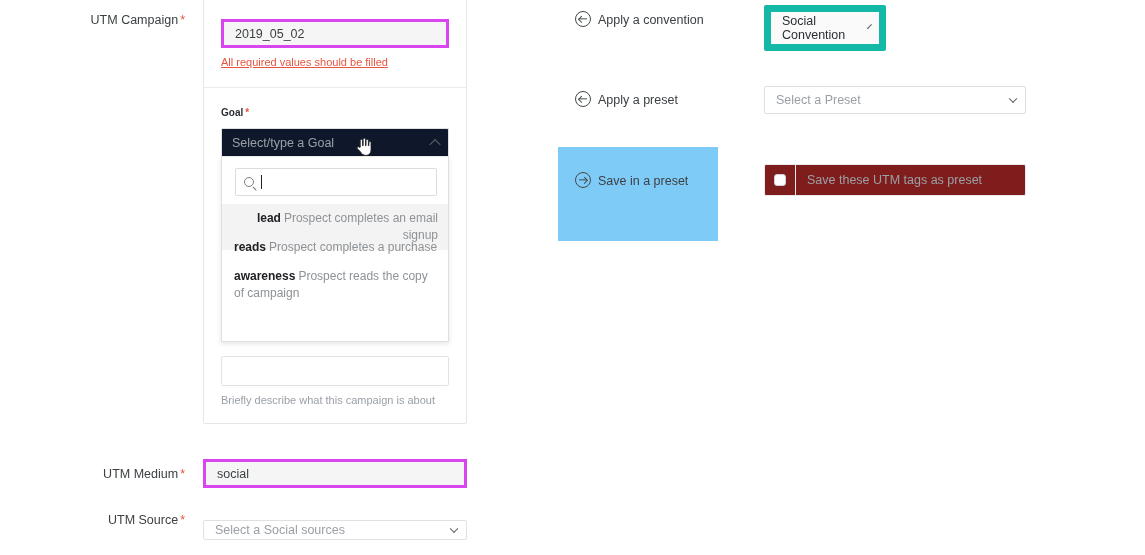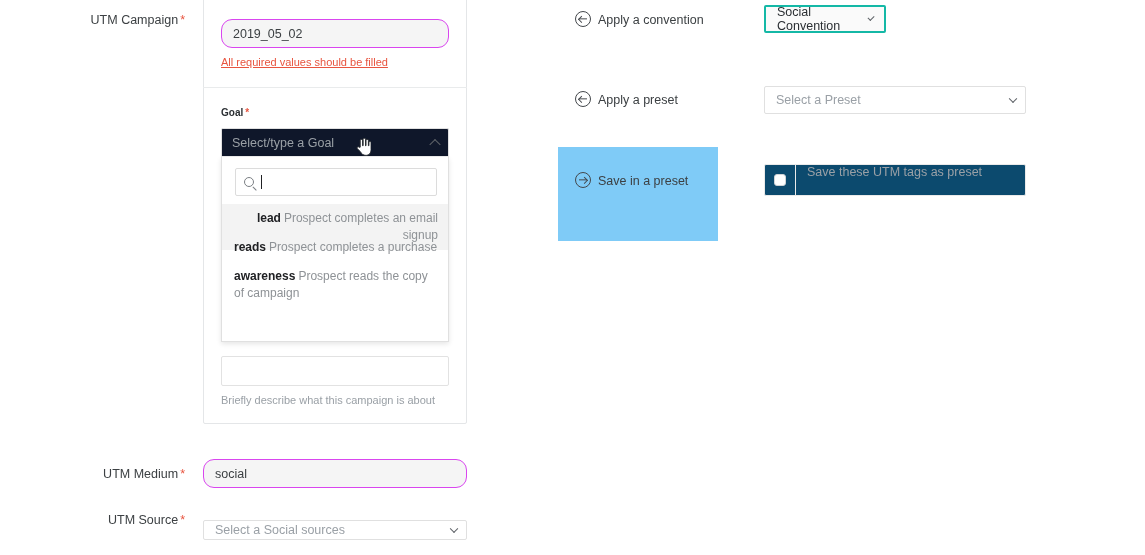--- a/index.html
+++ b/index.html
@@ -34,22 +34,22 @@
     position: absolute;
     left: 203px; top: 87px;
     width: 264px; height: 1px;
     background: #e9ebec;
   }
 
   
   .input-filled {
     position: absolute;
     background: #f5f5f5;
-    border: 1px solid #d946ef;
-    border-radius: 11px;
+    border: 3px solid #d946ef;
+    border-radius: 0;
     font-size: 12.5px;
     color: #3c4043;
     display: flex;
     align-items: center;
     padding: 0 11px;
   }
   .input-plain {
     position: absolute;
     background: #fff;
     border: 1px solid #e0e0e0;
@@ -203,44 +203,44 @@
   }
   .row-text {
     position: absolute;
     font-size: 12.5px;
     color: #3c4043;
     white-space: nowrap;
   }
   .btn-chip {
     position: absolute;
     background: #fafafa;
-    border: 2px solid #14b8a6;
+    border: 7px solid #14b8a6;
     border-radius: 2px;
     display: flex;
     align-items: center;
     gap: 24px;
-    padding: 8px 11px;
+    padding: 16px 11px;
     font-size: 12.5px;
     color: #2b2f33;
   }
   .highlight-block {
     position: absolute;
     left: 558px; top: 147px;
     width: 160px; height: 94px;
     background: #7fcbf7;
   }
   .preset-row {
     position: absolute;
     left: 764px; top: 164px;
     width: 262px; height: 32px;
     border: 1px solid #eaeaea;
     border-radius: 2px;
-    background: #0c4a6e;
-    display: flex;
-    align-items: flex-start;
+    background: #7f1d1d;
+    display: flex;
+    align-items: center;
   }
   .cb-cell {
     width: 31px; height: 100%;
     border-right: 1px solid #eaeaea;
     display: flex;
     align-items: center;
     justify-content: center;
     flex: none;
   }
   .cb {

